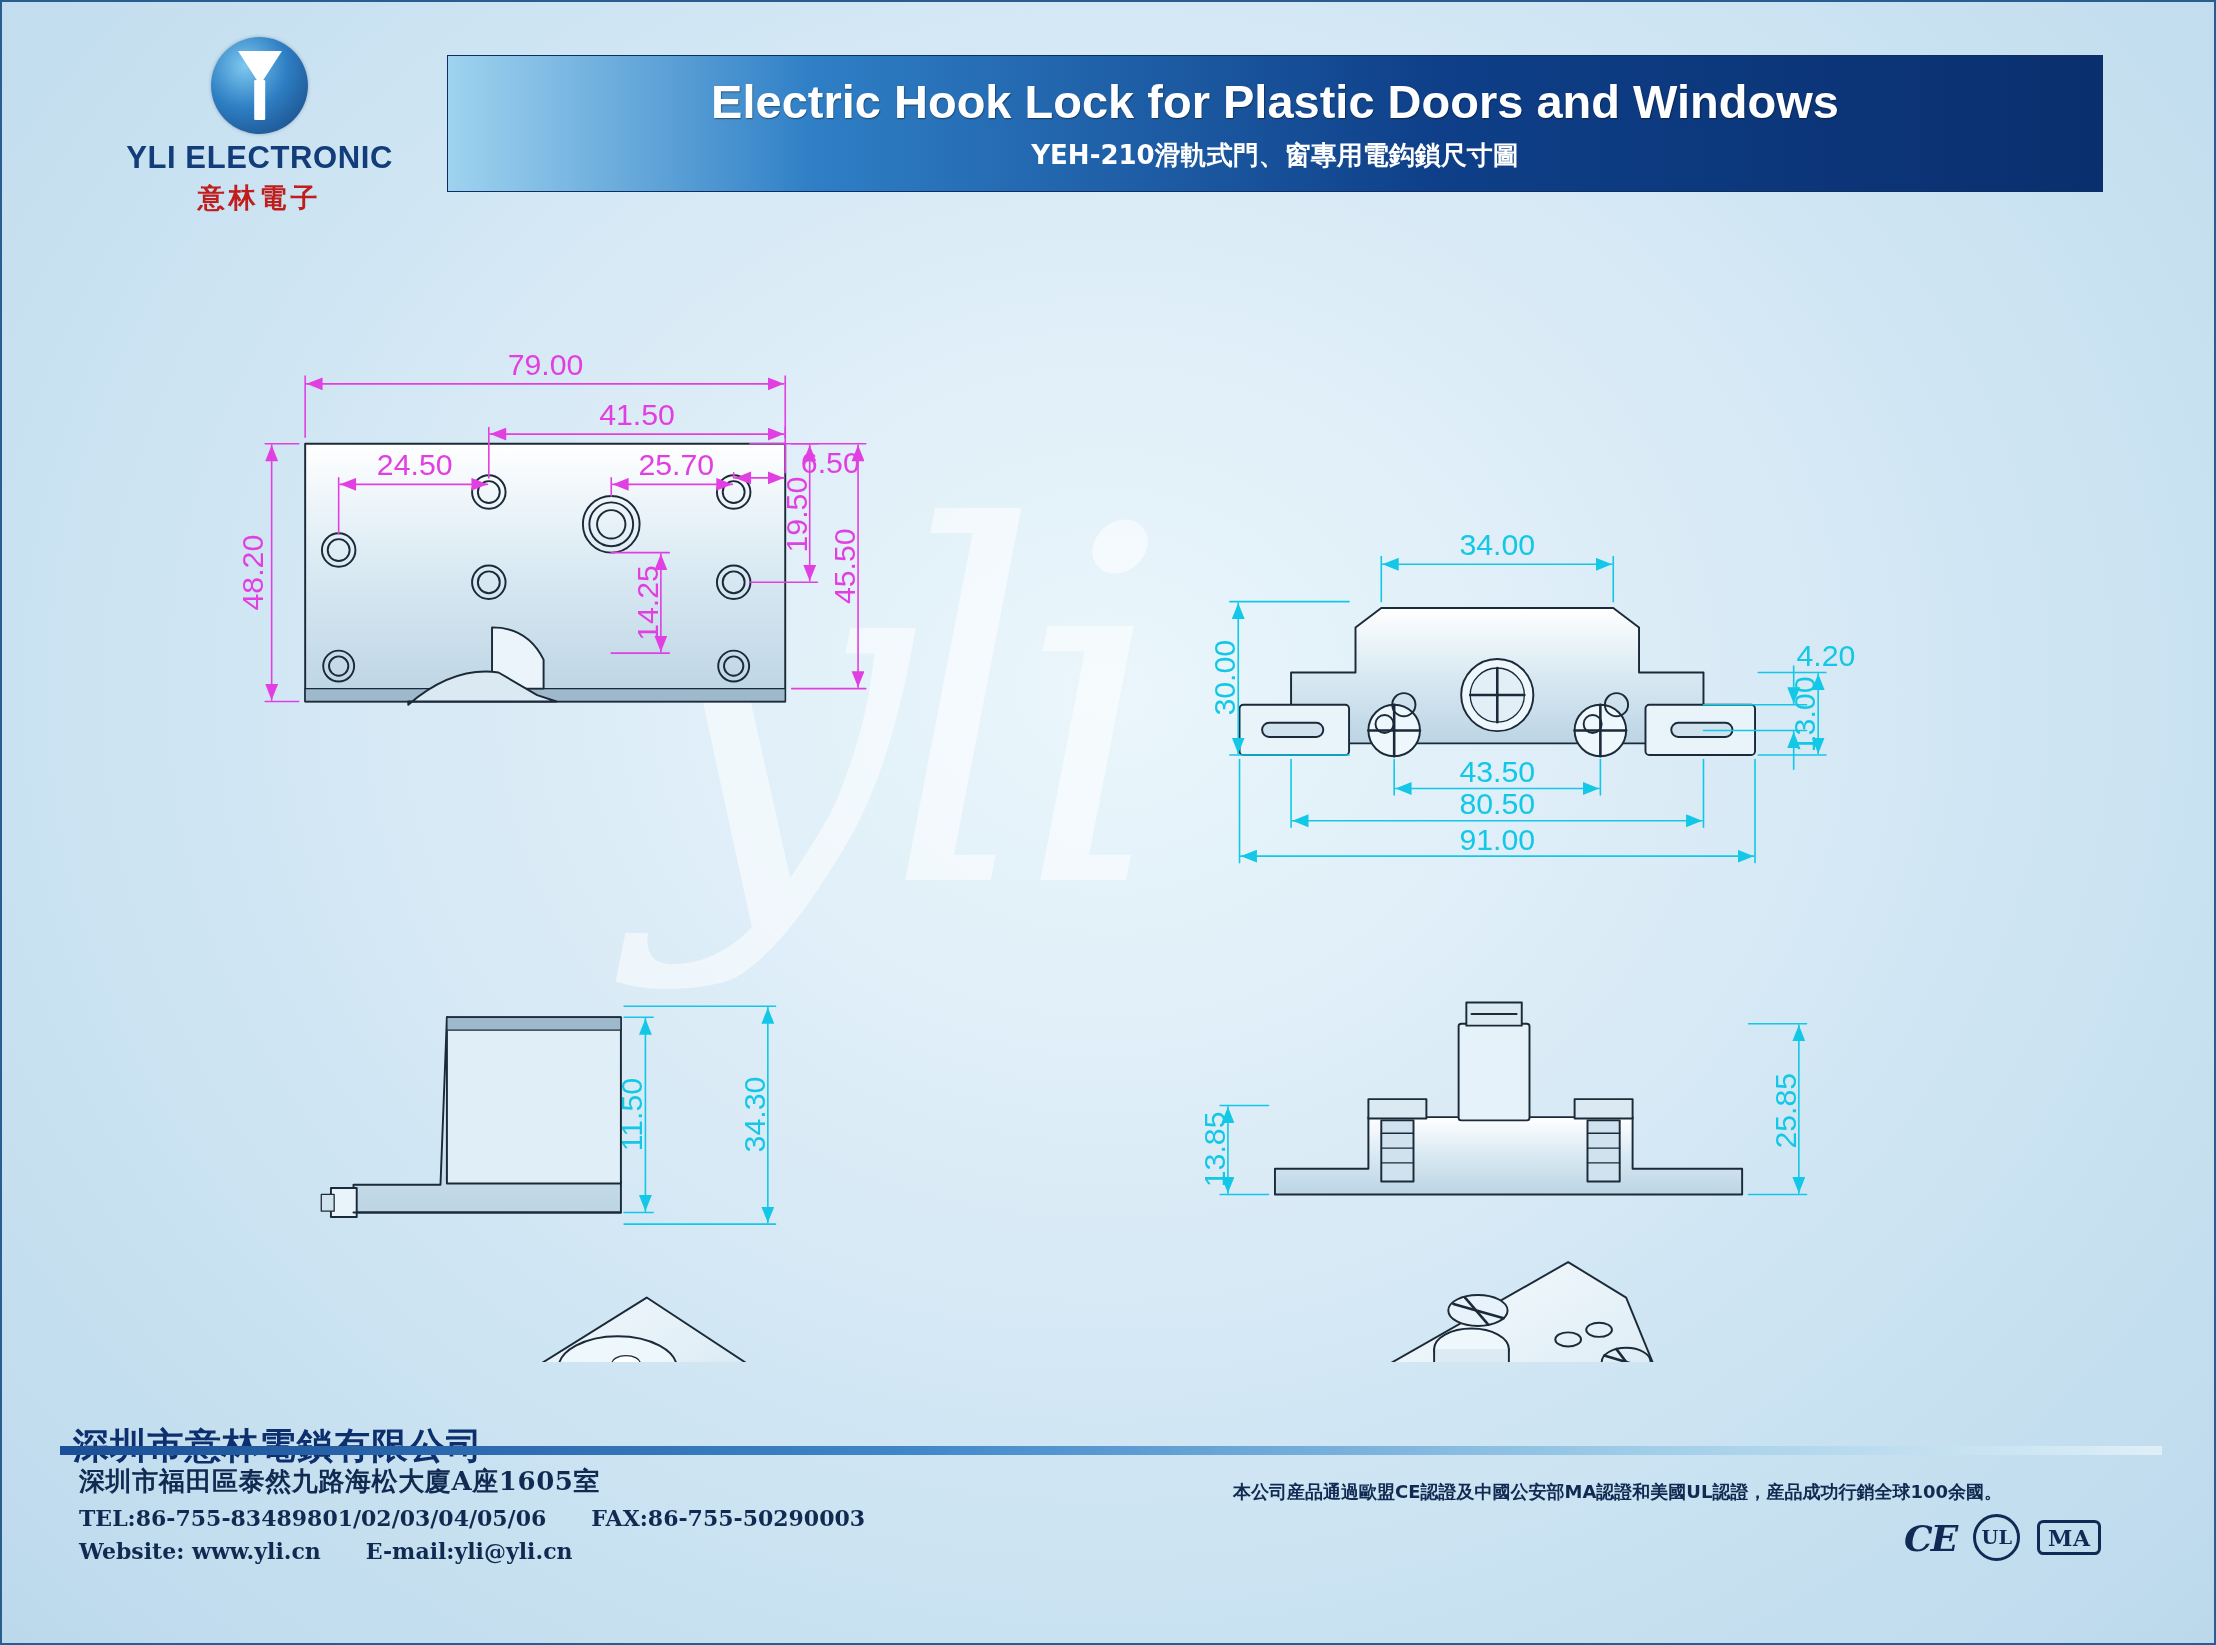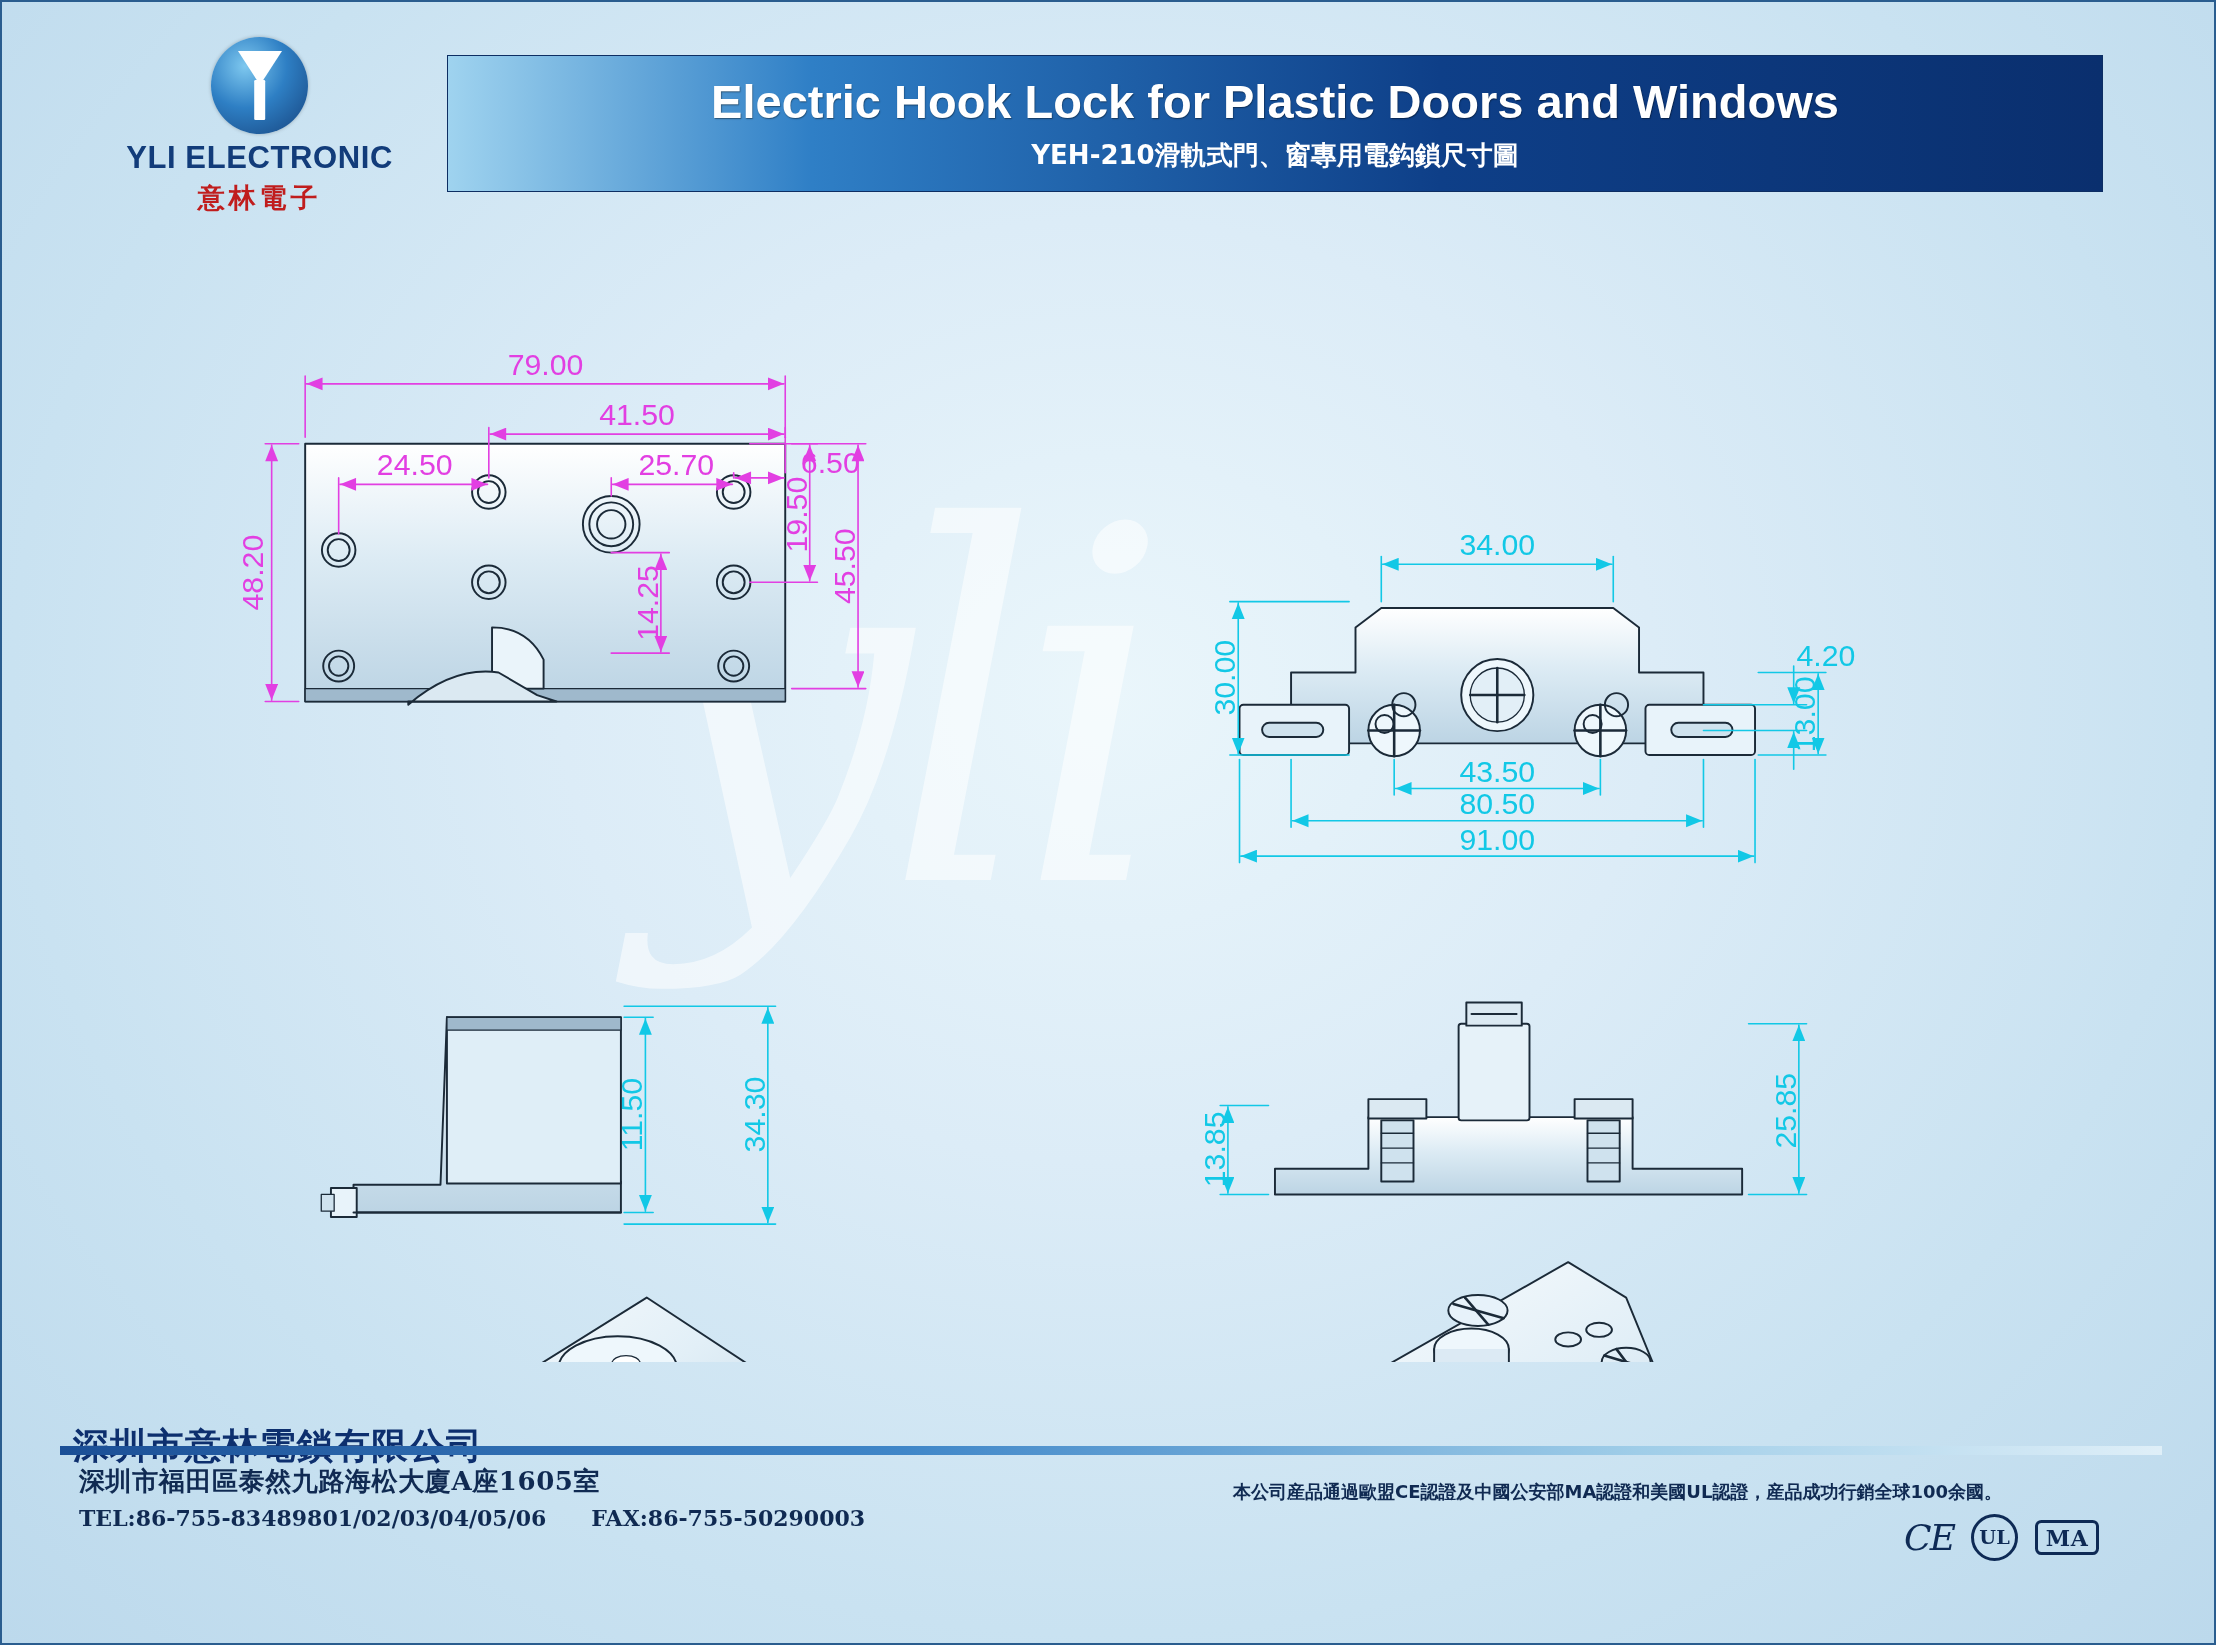--- a/index.html
+++ b/index.html
@@ -104,21 +104,21 @@
     position:absolute;left:1231px;top:1478px;
     font-size:18px;font-weight:bold;color:#102a52;
     font-family:"DejaVu Sans", serif;
     letter-spacing:0px;
   }
   .marks{
     position:absolute;left:1902px;top:1512px;
     display:flex;gap:17px;align-items:center;
   }
   .mk{font-family:"DejaVu Serif", serif;color:#0e2a55;}
-  .mk-ce{font-size:36px;font-weight:normal;font-style:italic;letter-spacing:-1.9px;}
+  .mk-ce{font-size:36px;font-weight:bold;font-style:italic;letter-spacing:-1.9px;}
   .mk-ul{
     width:41px;height:41px;border:3.2px solid #0e2a55;border-radius:50%;
     font-size:19.3px;font-weight:bold;display:flex;align-items:center;justify-content:center;
   }
   .mk-ma{
     padding:1.9px 7.7px;border:3.2px solid #0e2a55;border-radius:6.4px;
     font-size:22px;font-weight:bold;letter-spacing:0.6px;
   }
   text{font-family:"Liberation Sans", sans-serif;}
 </style>
@@ -441,20 +441,23 @@
   </svg>
   </div>
 
   <div class="company">深圳市意林電鎖有限公司</div>
   <div class="rule"></div>
   <div class="addr">
     <div class="l1">深圳市福田區泰然九路海松大廈A座1605室</div>
     <div class="l2">
       <span>TEL:86-755-83489801/02/03/04/05/06</span><span class="gap"></span><span>FAX:86-755-50290003</span>
     </div>
+    <div class="l3">
+      <span>Website: www.yli.cn</span><span class="gap"></span><span>E-mail:yli@yli.cn</span>
+    </div>
   </div>
   <div class="cert-text">本公司産品通過歐盟CE認證及中國公安部MA認證和美國UL認證，産品成功行銷全球100余國。</div>
   <div class="marks">
     <div class="mk mk-ce">CE</div>
     <div class="mk mk-ul">UL</div>
     <div class="mk mk-ma">MA</div>
   </div>
 
 </div>
 

